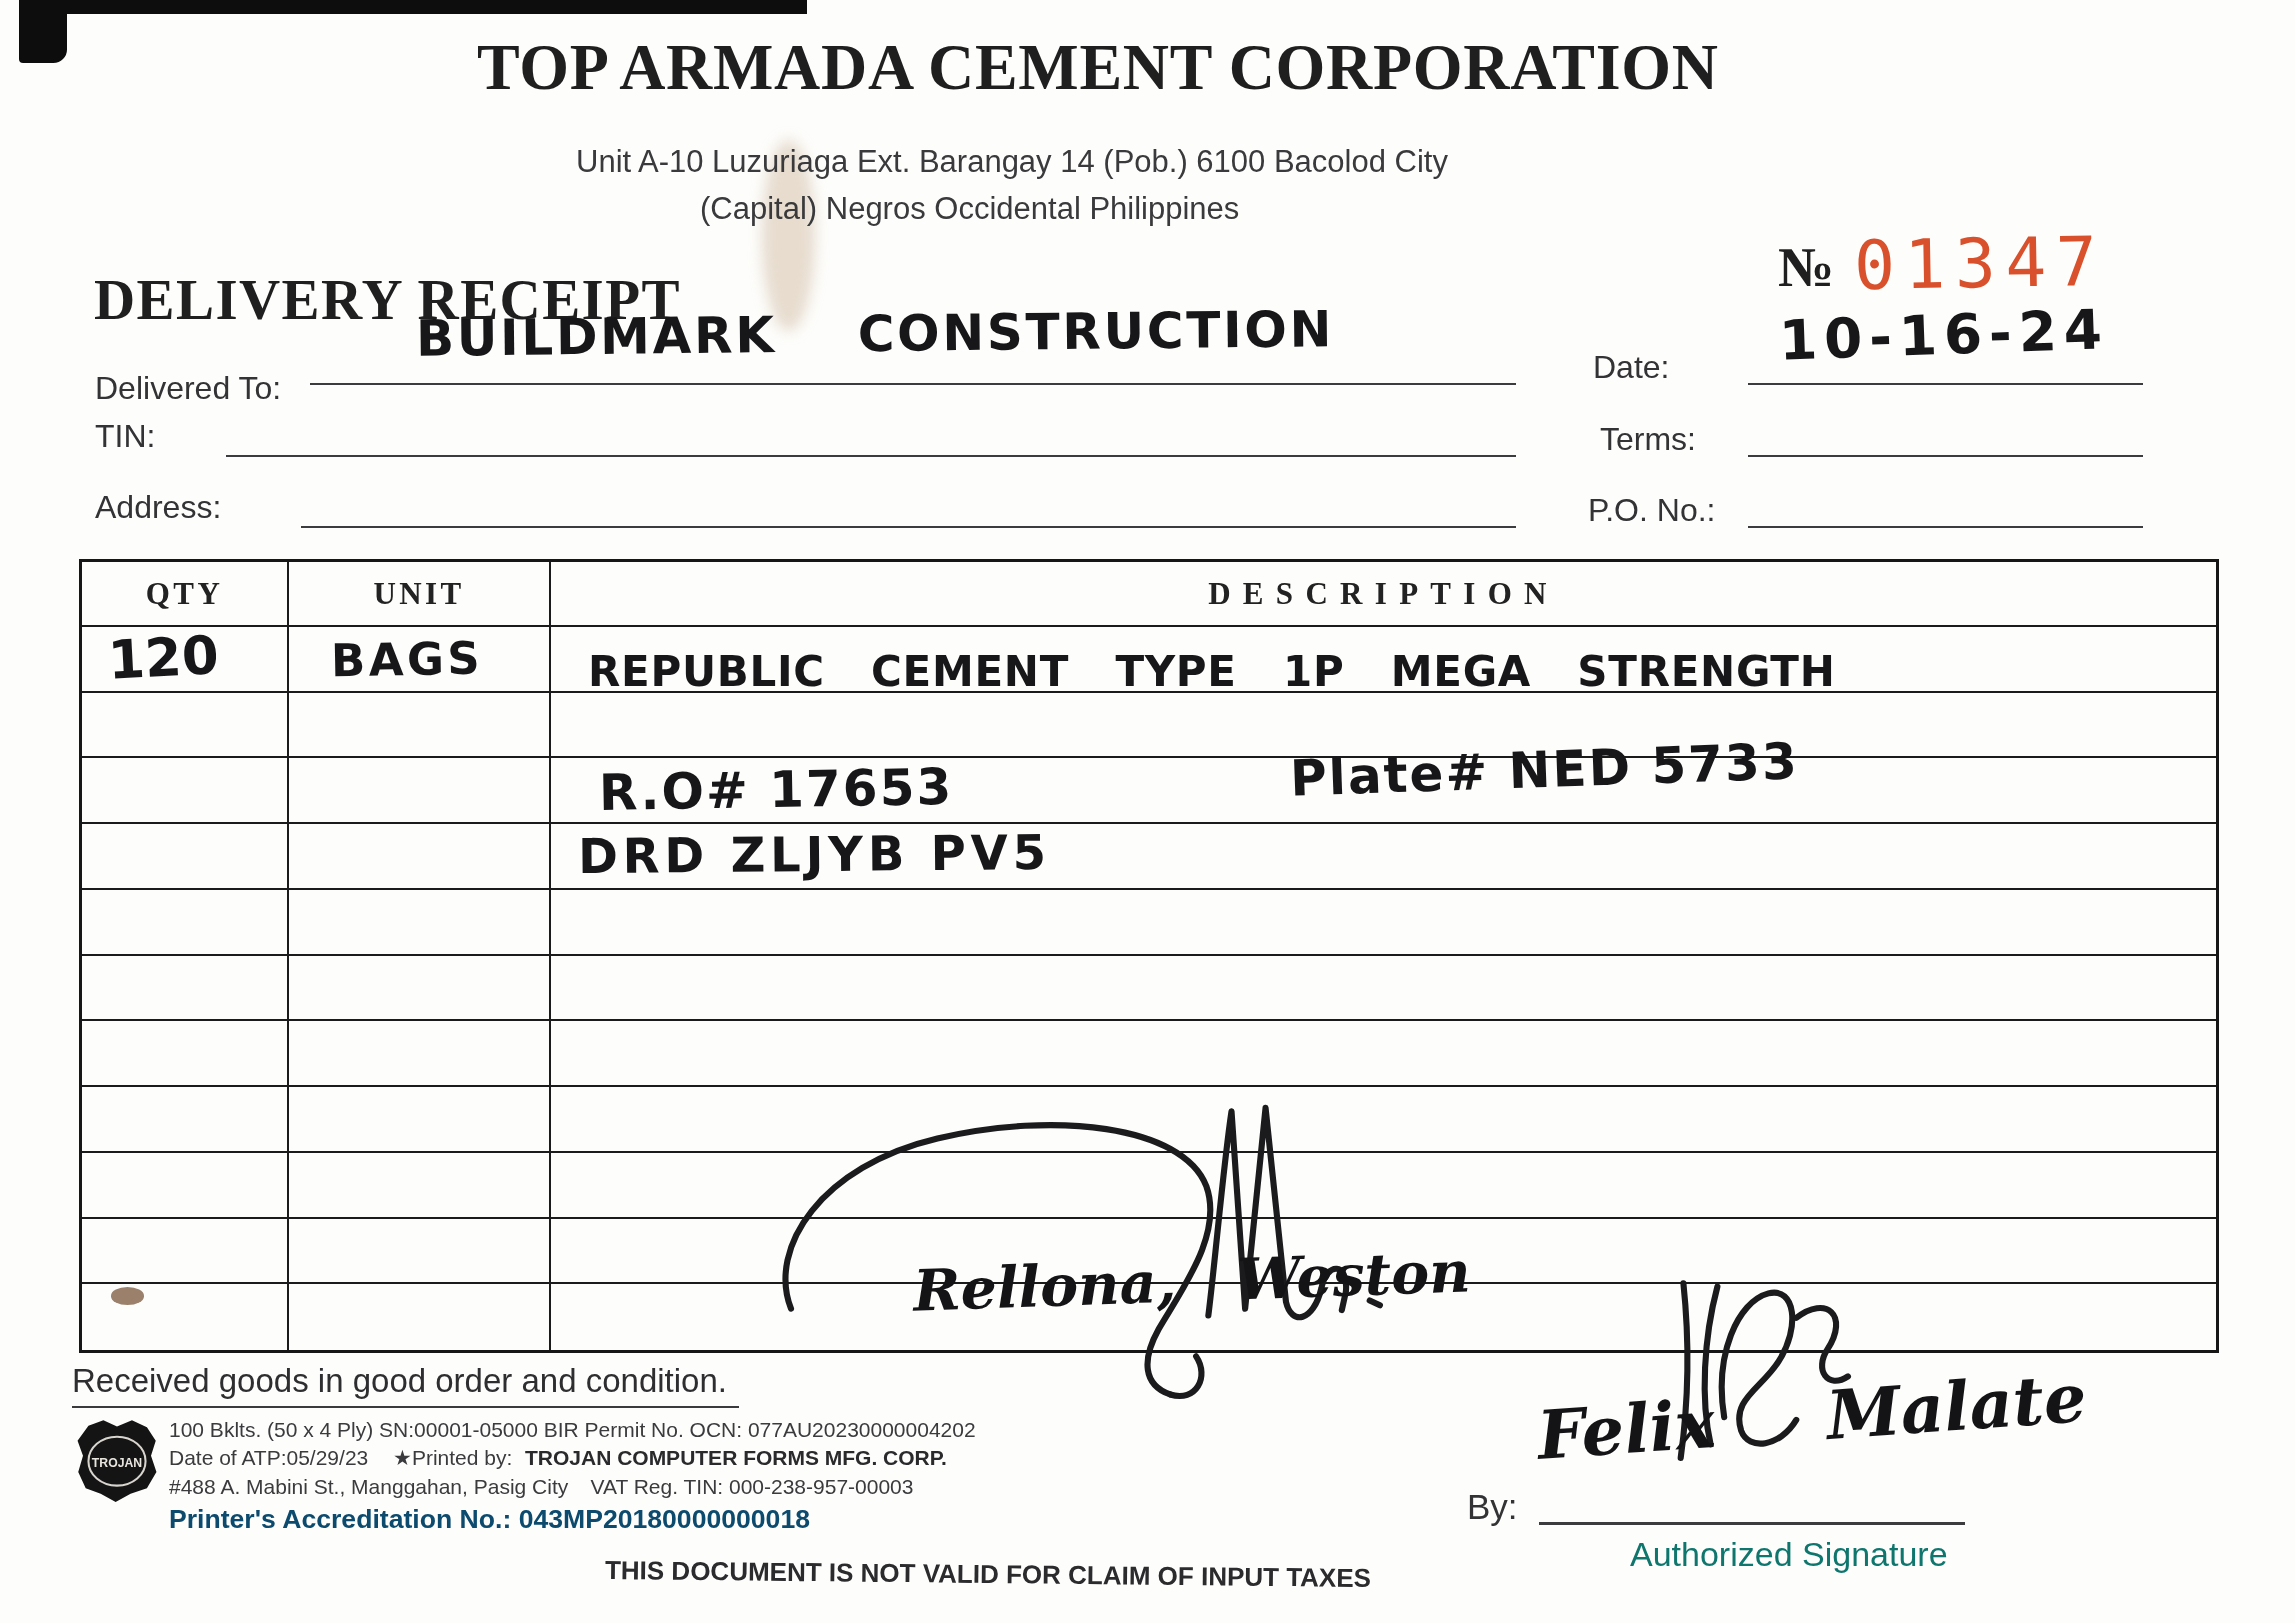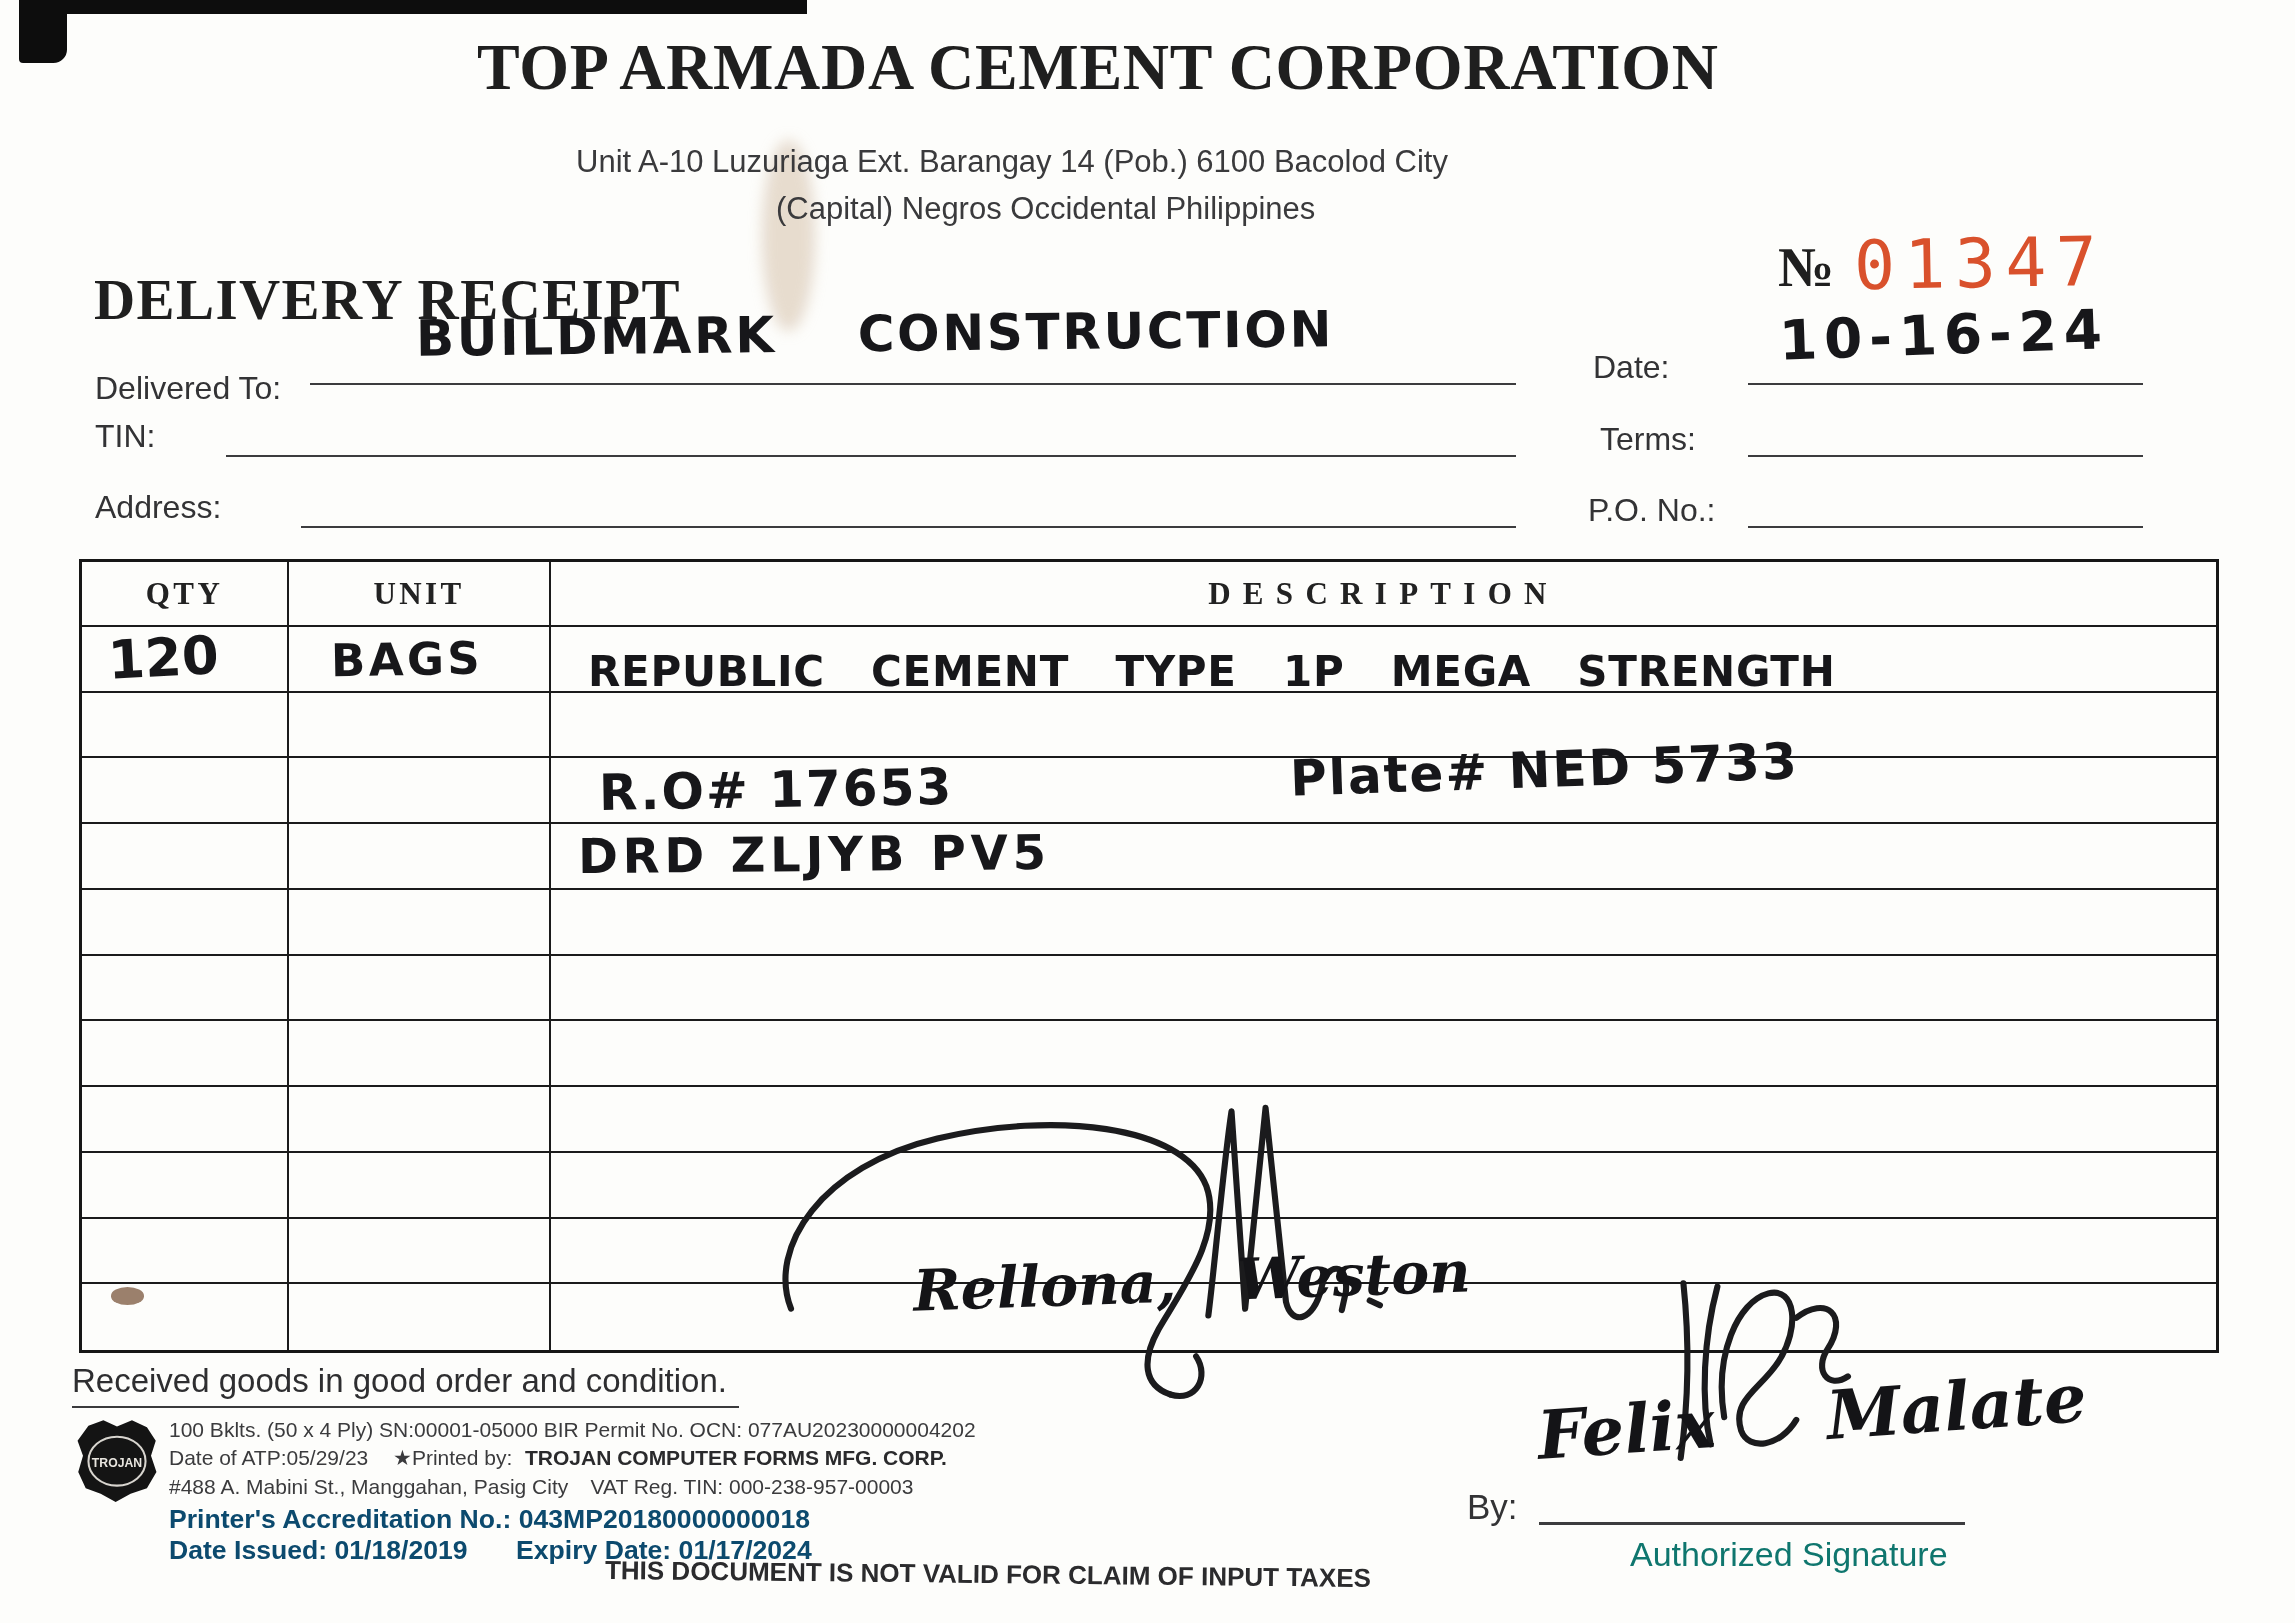--- a/index.html
+++ b/index.html
@@ -54,21 +54,21 @@
 
 <div class="sheet">
 
   <div class="stain" style="left:20.4px; top:0; width:787px; height:13.6px; background:#0d0d0d;"></div>
   <div class="stain" style="left:19px; top:0; width:48px; height:63px; background:#0d0d0d; border-radius:0 0 13.6px 4.1px;"></div>
   <div class="stain" style="left:762px; top:140px; width:53px; height:191px; background:rgba(198,170,140,0.40); border-radius:50%; filter:blur(6.8px);"></div>
   <div class="stain" style="left:111px; top:1287px; width:33px; height:17.7px; background:#8a6a52; border-radius:50%; opacity:0.85;"></div>
 
   <div class="abs serif company" style="left:477px; top:30px;">TOP ARMADA CEMENT CORPORATION</div>
   <div class="abs addr" style="left:576px; top:144px;">Unit A-10 Luzuriaga Ext. Barangay 14 (Pob.) 6100 Bacolod City</div>
-  <div class="abs addr" style="left:776px; top:191px;">(Capital) Negros Occidental Philippines</div>
+  <div class="abs addr" style="left:700px; top:191px;">(Capital) Negros Occidental Philippines</div>
 
   <div class="abs serif no-prefix" style="left:1778px; top:235px;">№</div>
   <div class="abs no-digits" style="left:1854px; top:224px;">01347</div>
 
   <div class="abs serif doc-title" style="left:94px; top:267px;">DELIVERY RECEIPT</div>
 
   <div class="abs field-label" style="left:95px; top:346px;margin-top:24px;">Delivered To:</div>
   <div class="abs fline" style="left:310px; top:344px; width:1206px; height:41px;"></div>
   <div class="abs hw" style="left:416px; top:305px; font-size:50px; word-spacing:61px; letter-spacing:2.7px; transform:rotate(-0.6deg);">BUILDMARK CONSTRUCTION</div>
 
@@ -163,24 +163,20 @@
   <div class="abs fineprint" style="left:169px; top:1446px;">
     <span>Date of ATP:05/29/23</span>
     <span style="margin-left:19px;">★Printed by:</span>
     <b style="margin-left:6.8px;">TROJAN COMPUTER FORMS MFG. CORP.</b>
   </div>
   <div class="abs fineprint" style="left:169px; top:1475px;">
     <span>#488 A. Mabini St., Manggahan, Pasig City</span>
     <span style="margin-left:16.4px;">VAT Reg. TIN: 000-238-957-00003</span>
   </div>
   <div class="abs bold-print" style="left:169px; top:1504px;">Printer's Accreditation No.: 043MP20180000000018</div>
-  <div class="abs bold-print" style="left:169px; top:1535px;">
-    <span>Date Issued: 01/18/2019</span>
-    <span style="margin-left:41px;">Expiry Date: 01/17/2024</span>
-  </div>
 
   <svg class="abs scribble" style="left:1622px; top:1273px;" width="320" height="204" viewBox="0 0 470 300">
     <path d="M 90 15 C 100 110, 96 200, 86 272"></path>
     <path d="M 140 20 C 120 95, 115 185, 130 252"></path>
     <path d="M 150 212 C 135 120, 170 42, 215 30 C 255 20, 262 80, 230 130 C 205 170, 160 186, 175 232 C 186 262, 232 256, 256 216"></path>
     <path d="M 256 66 C 300 32, 334 62, 302 112 C 282 142, 302 172, 332 152"></path>
   </svg>
   <div class="abs sig" style="left:1537px; top:1377px; font-size:67px; word-spacing:89px; transform:rotate(-4deg);">Felix Malate</div>
 
   <div class="abs field-label" style="left:1467px; top:1487px; font-size:35px;">By:</div>

